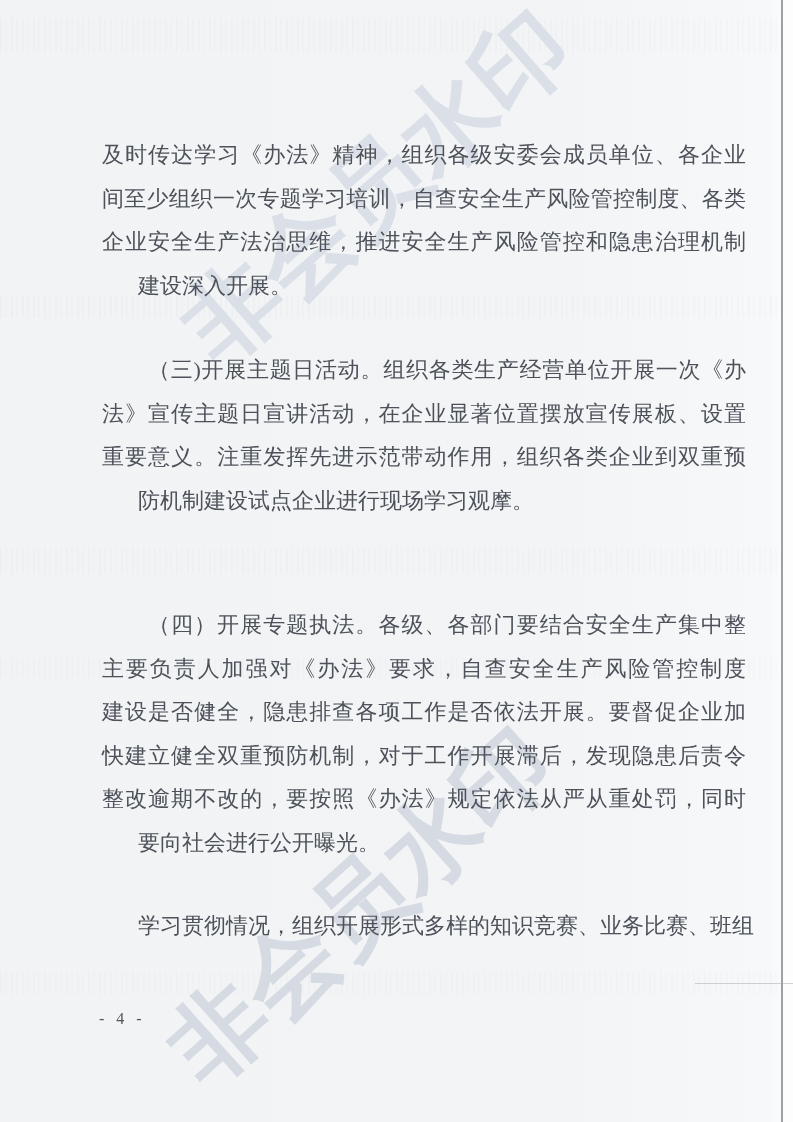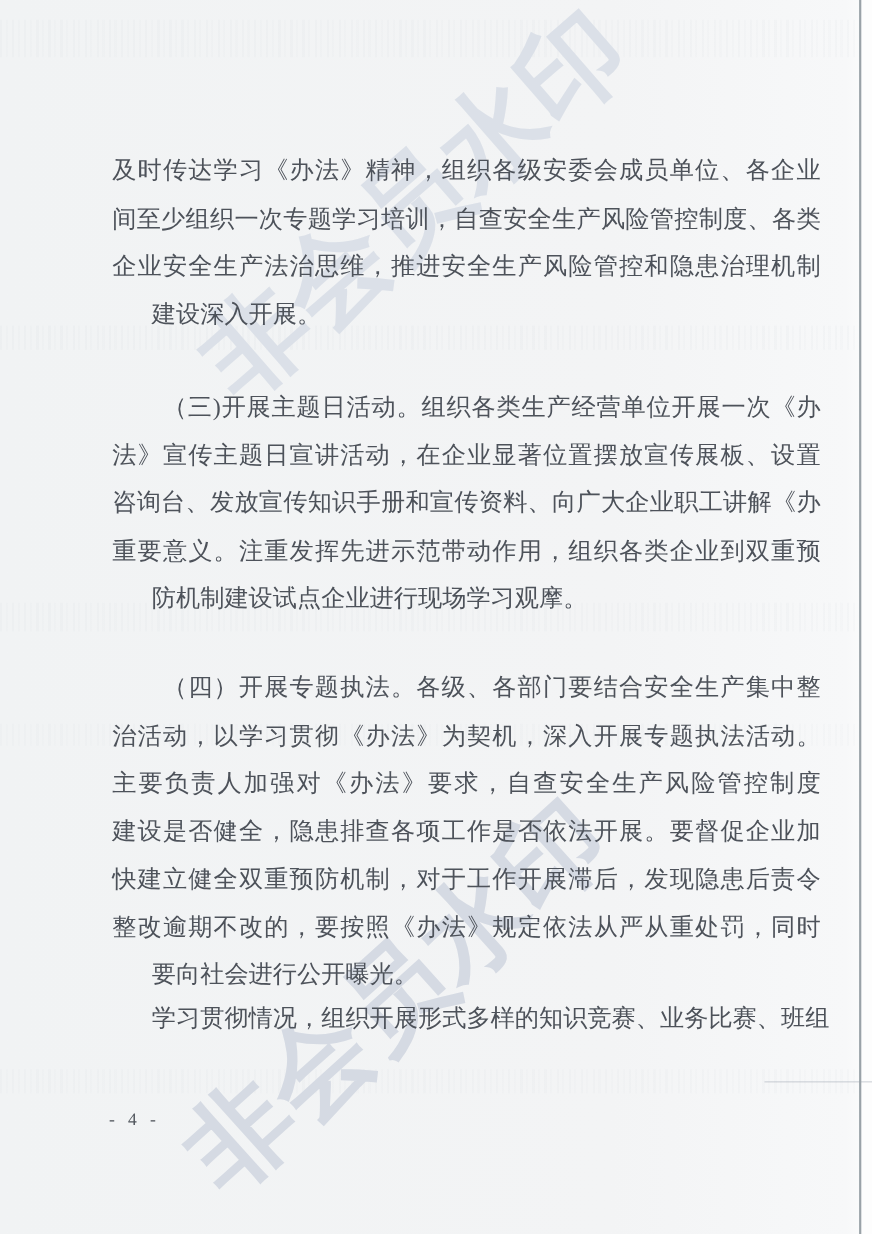--- a/index.html
+++ b/index.html
@@ -144,28 +144,26 @@
     <div class="para p1">
       <div class="line">及时传达学习《办法》精神，组织各级安委会成员单位、各企业</div>
       <div class="line">间至少组织一次专题学习培训，自查安全生产风险管控制度、各类</div>
       <div class="line">企业安全生产法治思维，推进安全生产风险管控和隐患治理机制</div>
       <div class="line last">建设深入开展。</div>
     </div>
 
     <div class="para p2">
       <div class="line indent">（三)开展主题日活动。组织各类生产经营单位开展一次《办</div>
       <div class="line">法》宣传主题日宣讲活动，在企业显著位置摆放宣传展板、设置</div>
-      <div class="line">咨询台、发放宣传知识手册和宣传资料、向广大企业职工讲解《办</div>
       <div class="line">重要意义。注重发挥先进示范带动作用，组织各类企业到双重预</div>
       <div class="line last">防机制建设试点企业进行现场学习观摩。</div>
     </div>
 
     <div class="para p3">
       <div class="line indent">（四）开展专题执法。各级、各部门要结合安全生产集中整</div>
-      <div class="line">治活动，以学习贯彻《办法》为契机，深入开展专题执法活动。</div>
       <div class="line">主要负责人加强对《办法》要求，自查安全生产风险管控制度</div>
       <div class="line">建设是否健全，隐患排查各项工作是否依法开展。要督促企业加</div>
       <div class="line">快建立健全双重预防机制，对于工作开展滞后，发现隐患后责令</div>
       <div class="line">整改逾期不改的，要按照《办法》规定依法从严从重处罚，同时</div>
       <div class="line last">要向社会进行公开曝光。</div>
     </div>
 
     <div class="para p4">
       <div class="line last">学习贯彻情况，组织开展形式多样的知识竞赛、业务比赛、班组</div>
     </div>

